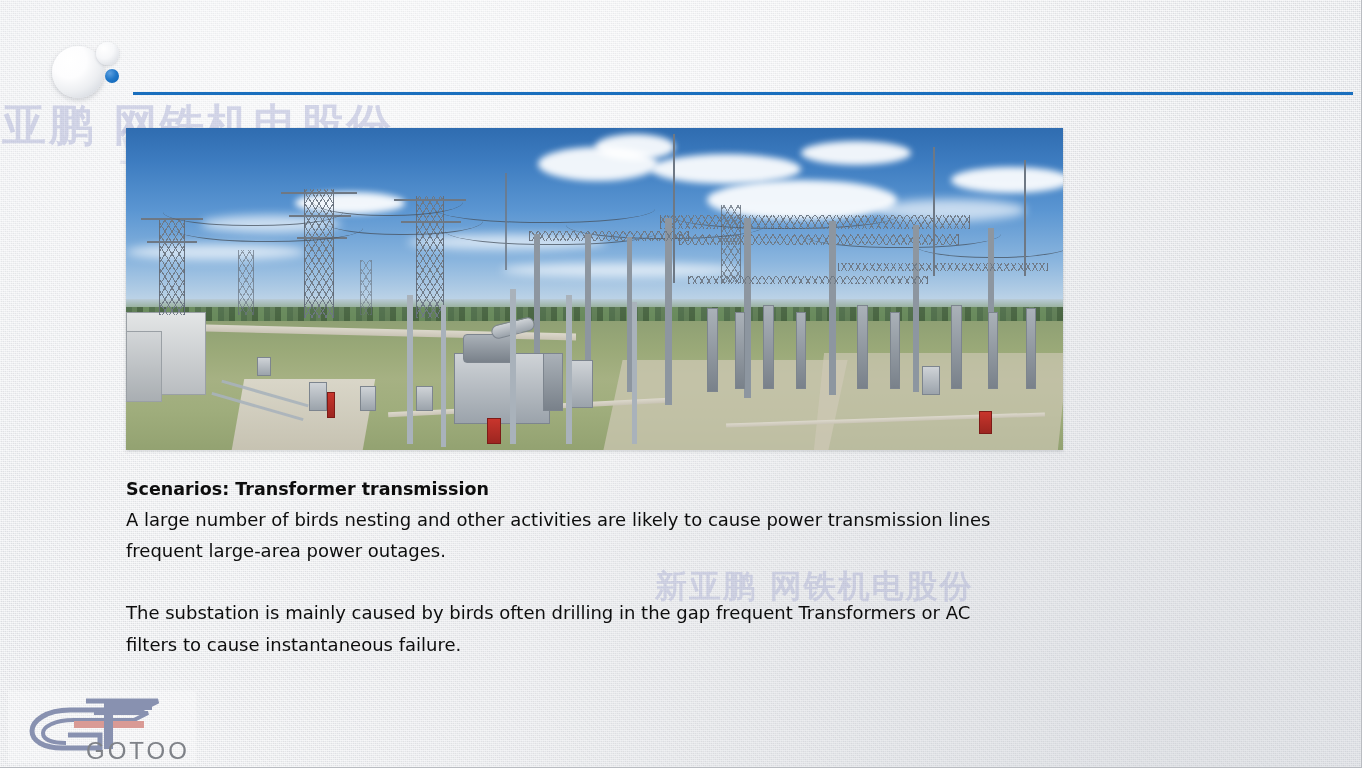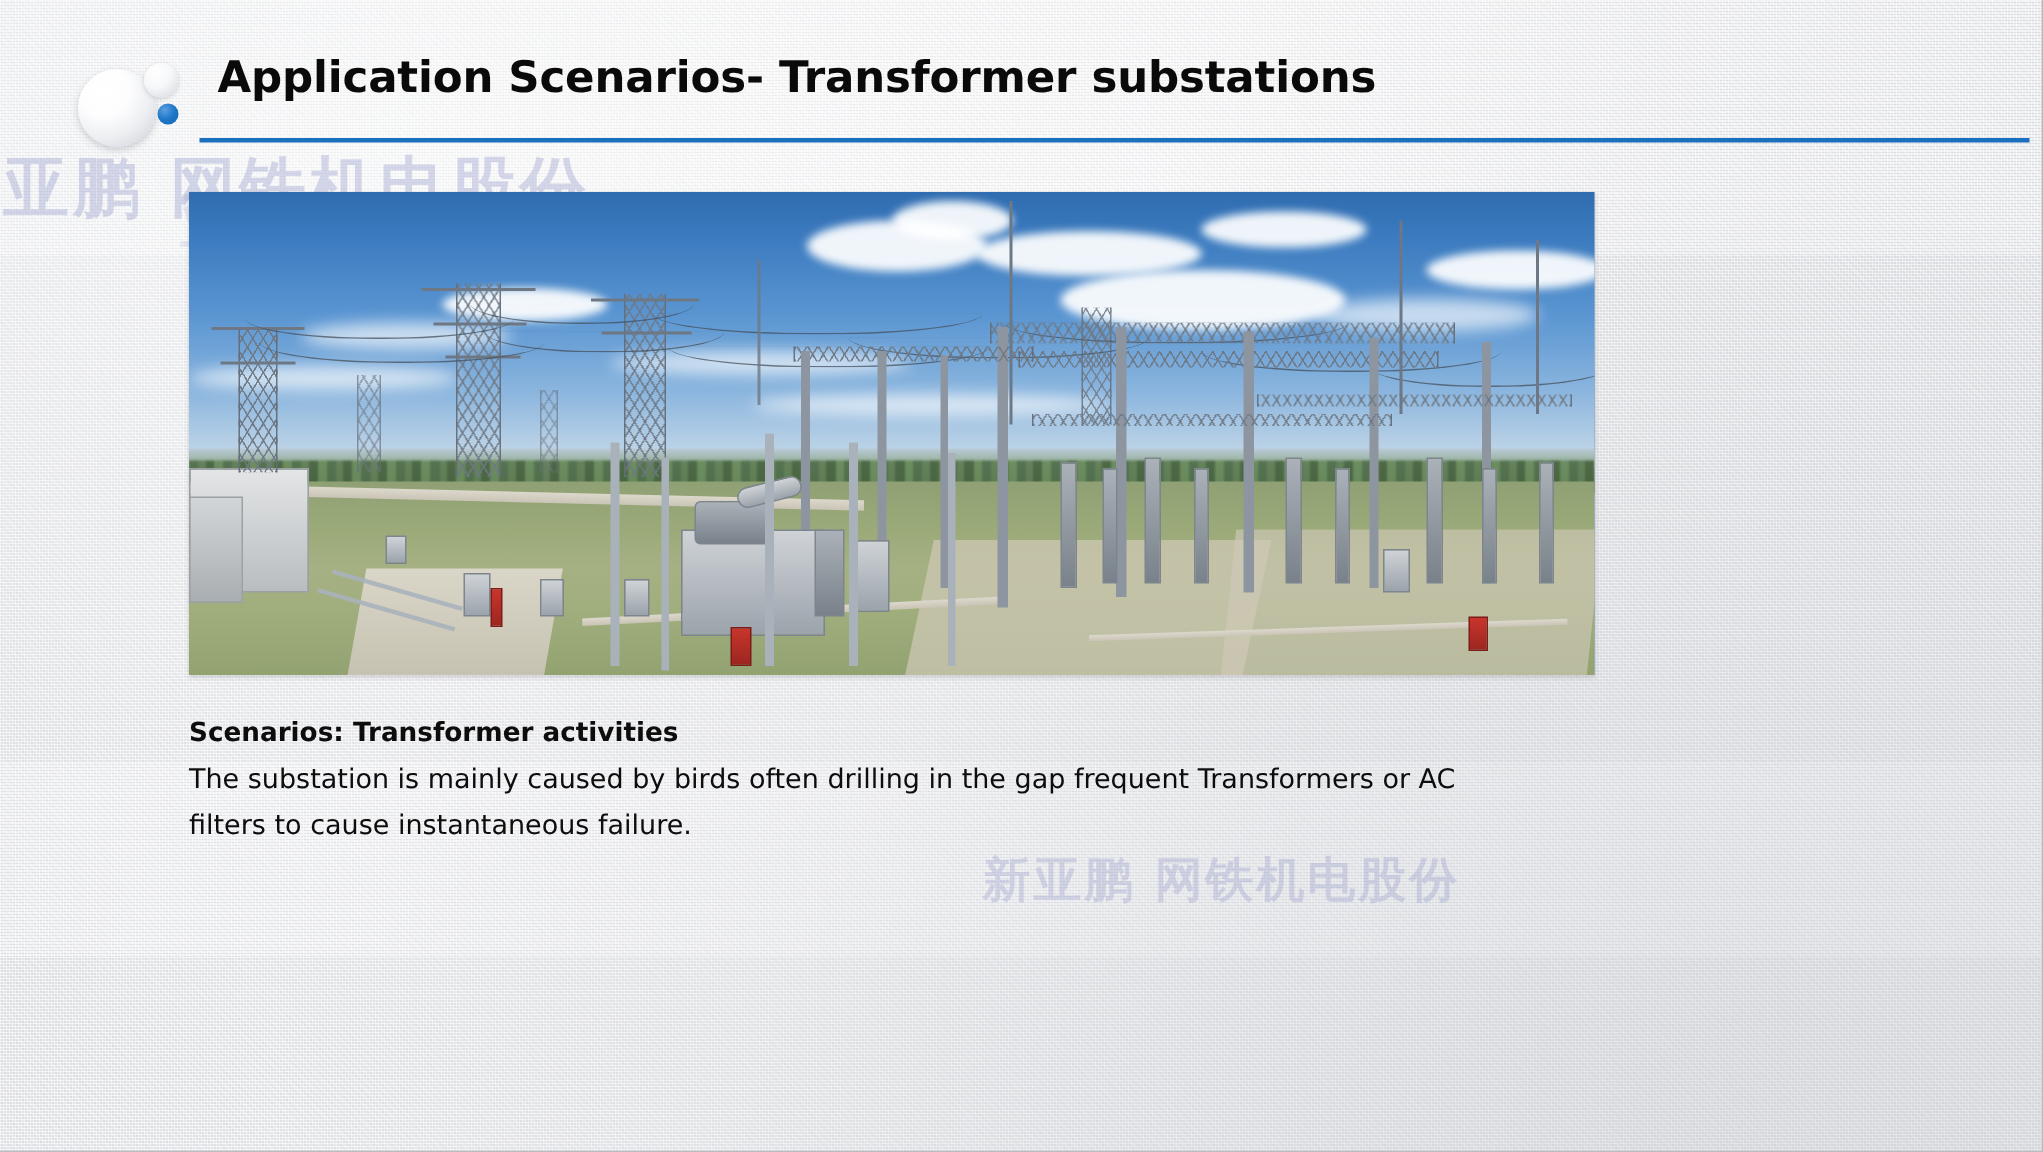--- a/index.html
+++ b/index.html
@@ -209,21 +209,20 @@
 <div class="slide">
 
   <div class="wm wm-ghost">亚鹏网铁机电股份</div>
   <div class="wm wm-top">亚鹏 网铁机电股份</div>
   <div class="wm wm-mid">新亚鹏 网铁机电股份</div>
 
   <div class="deco sphere-lg"></div>
   <div class="deco sphere-sm"></div>
   <div class="deco dot-blue"></div>
 
-  <div class="title">Application Scenarios- Transformer substations</div>
   <div class="title-rule"></div>
 
   <div class="photo-wrap">
     <div class="photo">
 
       <div class="sky"></div>
 
       <div class="cloud" style="left:44%;top:6%;width:120px;height:34px;"></div>
       <div class="cloud" style="left:50%;top:2%;width:80px;height:26px;"></div>
       <div class="cloud" style="left:56%;top:8%;width:150px;height:30px;"></div>
@@ -331,18 +330,37 @@
       <div class="redbox" style="left:21.5%;top:82%;width:8px;height:8%;"></div>
       <div class="redbox" style="left:38.5%;top:90%;width:14px;height:8%;"></div>
       <div class="redbox" style="left:91%;top:88%;width:13px;height:7%;"></div>
 
       <div class="steel l" style="left:10%;top:82%;width:90px;height:3px;transform:rotate(16deg);opacity:.9;"></div>
       <div class="steel l" style="left:9%;top:86%;width:95px;height:3px;transform:rotate(16deg);opacity:.9;"></div>
     </div>
   </div>
 
   <div class="body-copy">
-    <div class="lead">Scenarios: Transformer activities</div>
+    <div class="lead">Scenarios: Transformer transmission</div>
+    <p class="para">A large number of birds nesting and other activities are likely to cause power transmission lines frequent large-area power outages.</p>
     <p class="para">The substation is mainly caused by birds often drilling in the gap frequent Transformers or AC filters to cause instantaneous failure.</p>
   </div>
 
+  <div class="logo">
+    <svg width="188" height="72" viewBox="0 0 188 72">
+
+      <g fill="none" stroke="#8891b0" stroke-width="5">
+        <path d="M78 10 H150 L132 19 H62 C38 19 24 30 24 40 C24 50 36 57 54 57 H92 V44 H60"></path>
+      </g>
+      <g fill="none" stroke="#8891b0" stroke-width="4">
+        <path d="M86 22 H140 L126 29 H66 C46 29 35 36 35 42 C35 49 45 52 58 52"></path>
+      </g>
+
+      <rect x="66" y="30" width="70" height="7" fill="#d99a95"></rect>
+
+      <rect x="96" y="12" width="9" height="46" fill="#8891b0"></rect>
+      <rect x="96" y="12" width="48" height="7" fill="#8891b0"></rect>
+
+      <text x="78" y="68" font-family="'Liberation Sans',sans-serif" font-size="24" letter-spacing="3" fill="#7f8288">GOTOO</text>
+    </svg>
+  </div>
 
 </div>
 
 </body></html>

